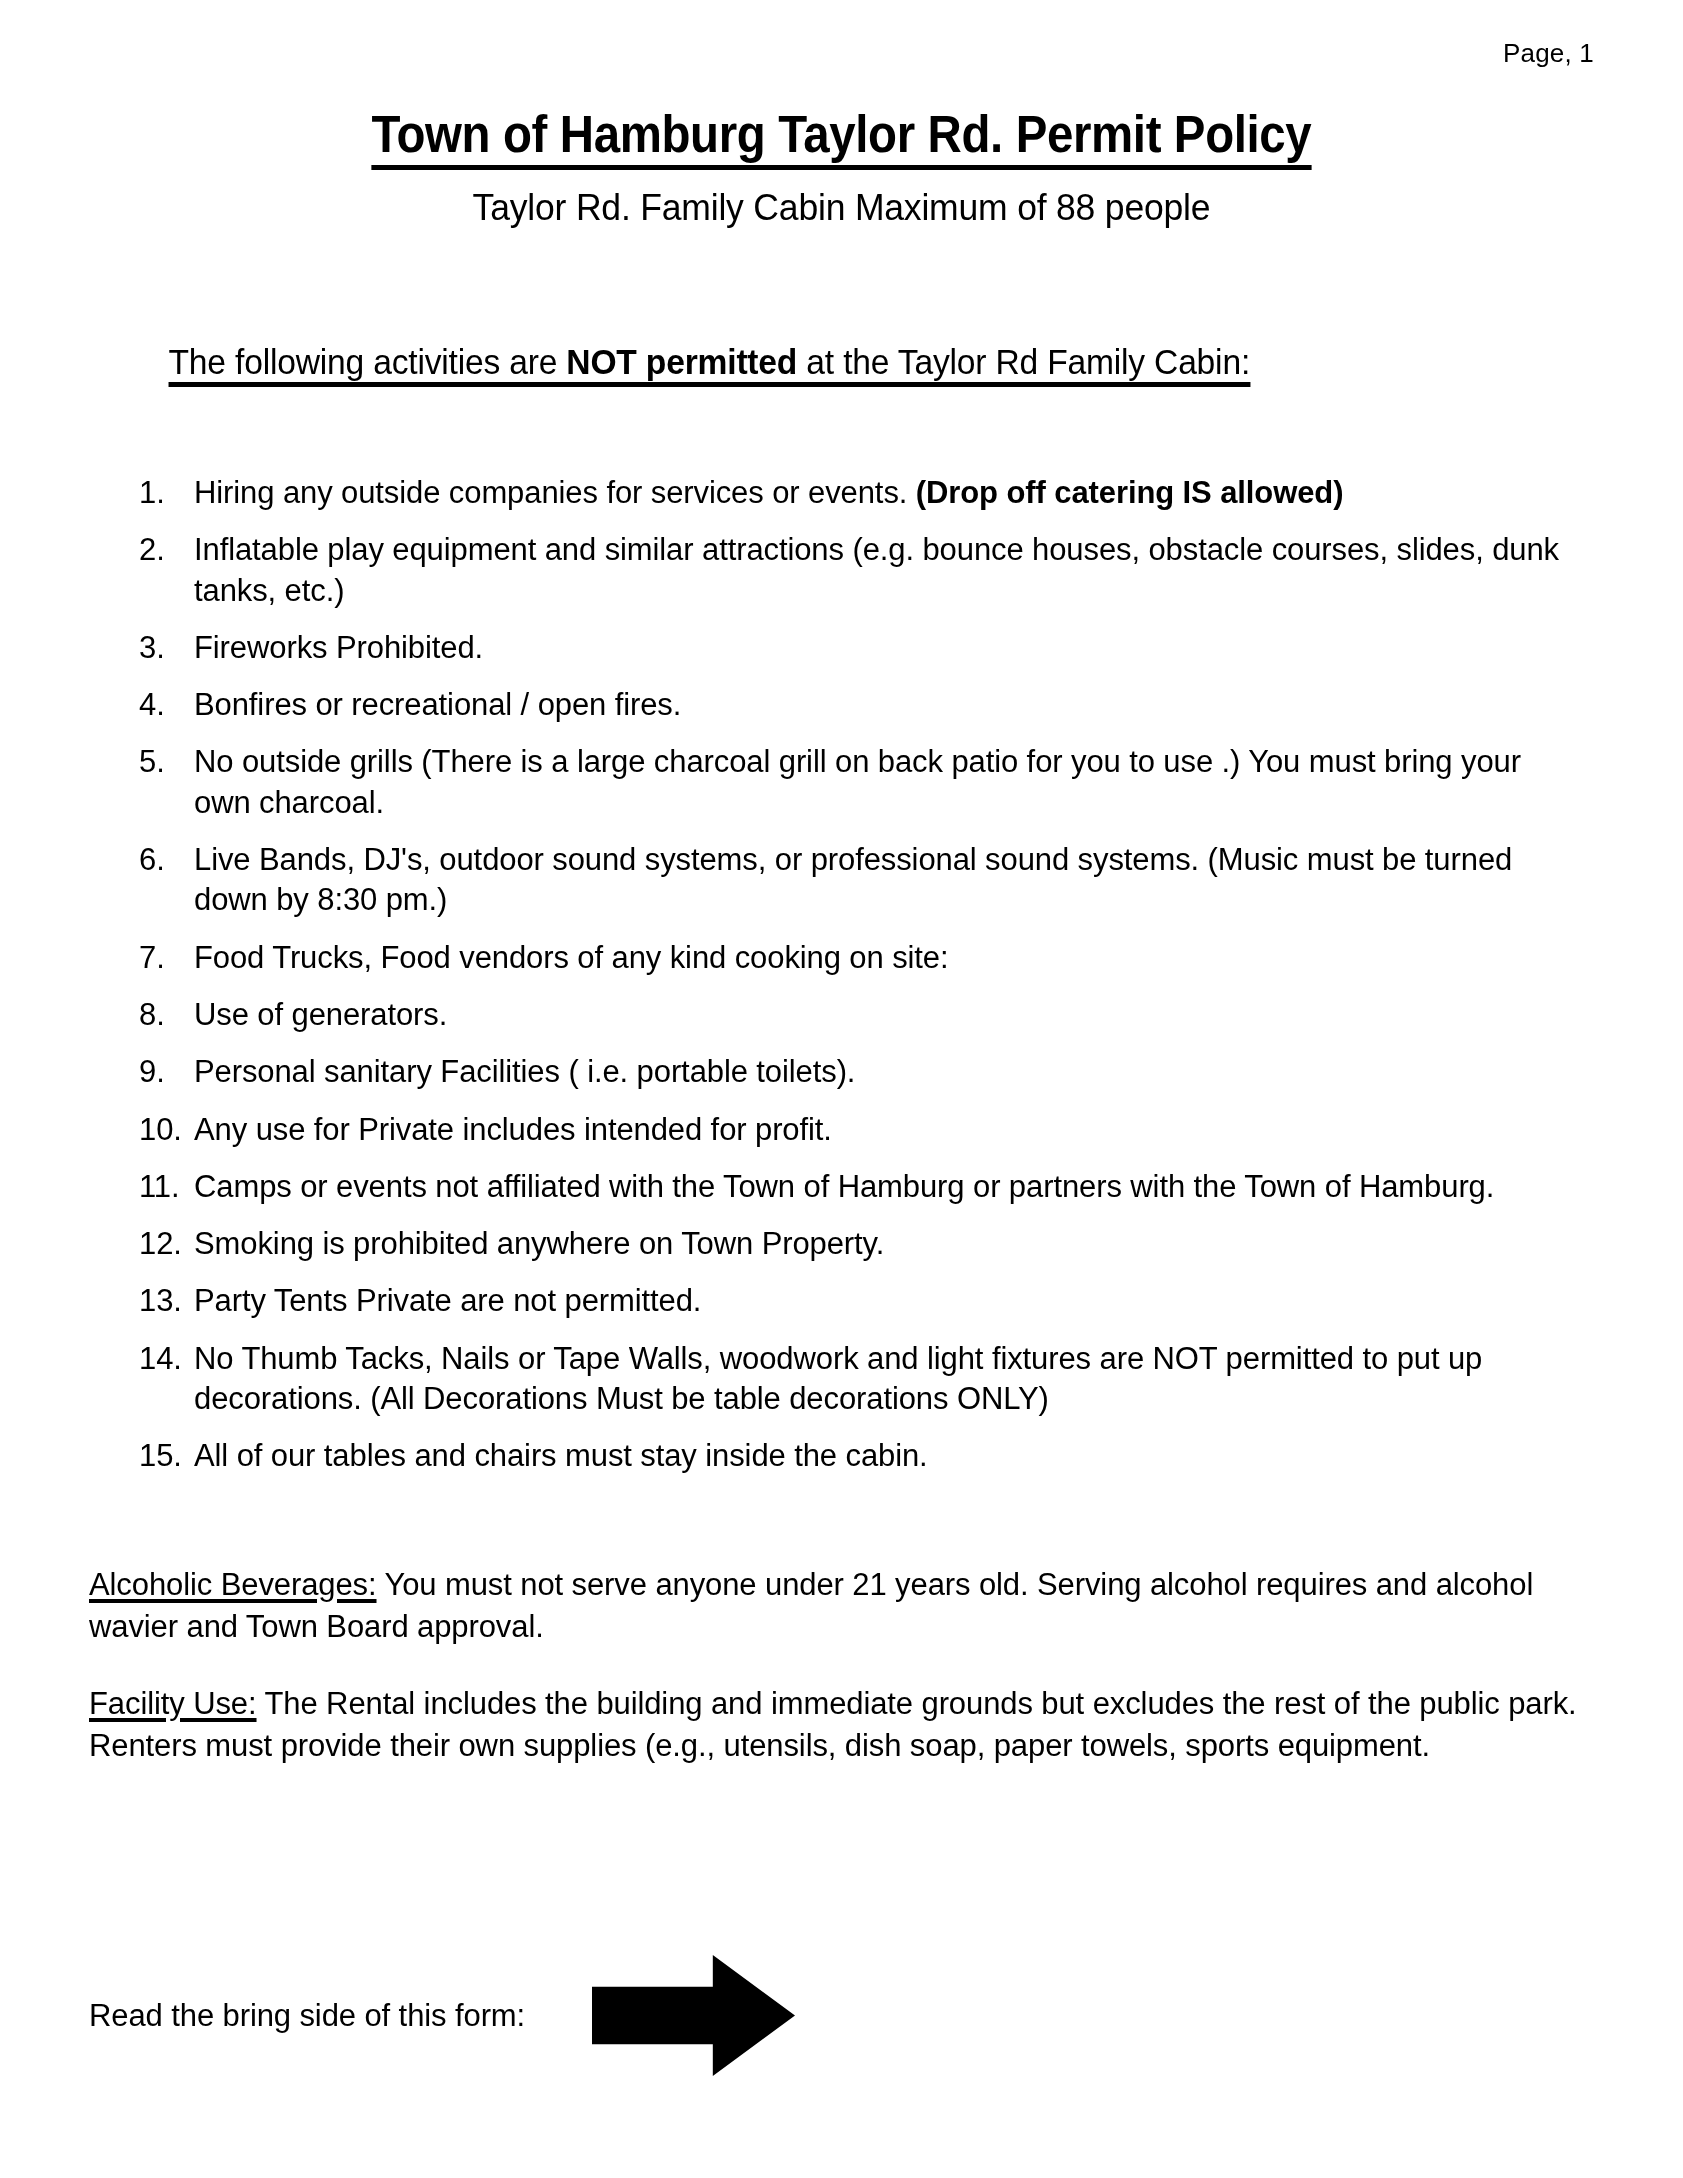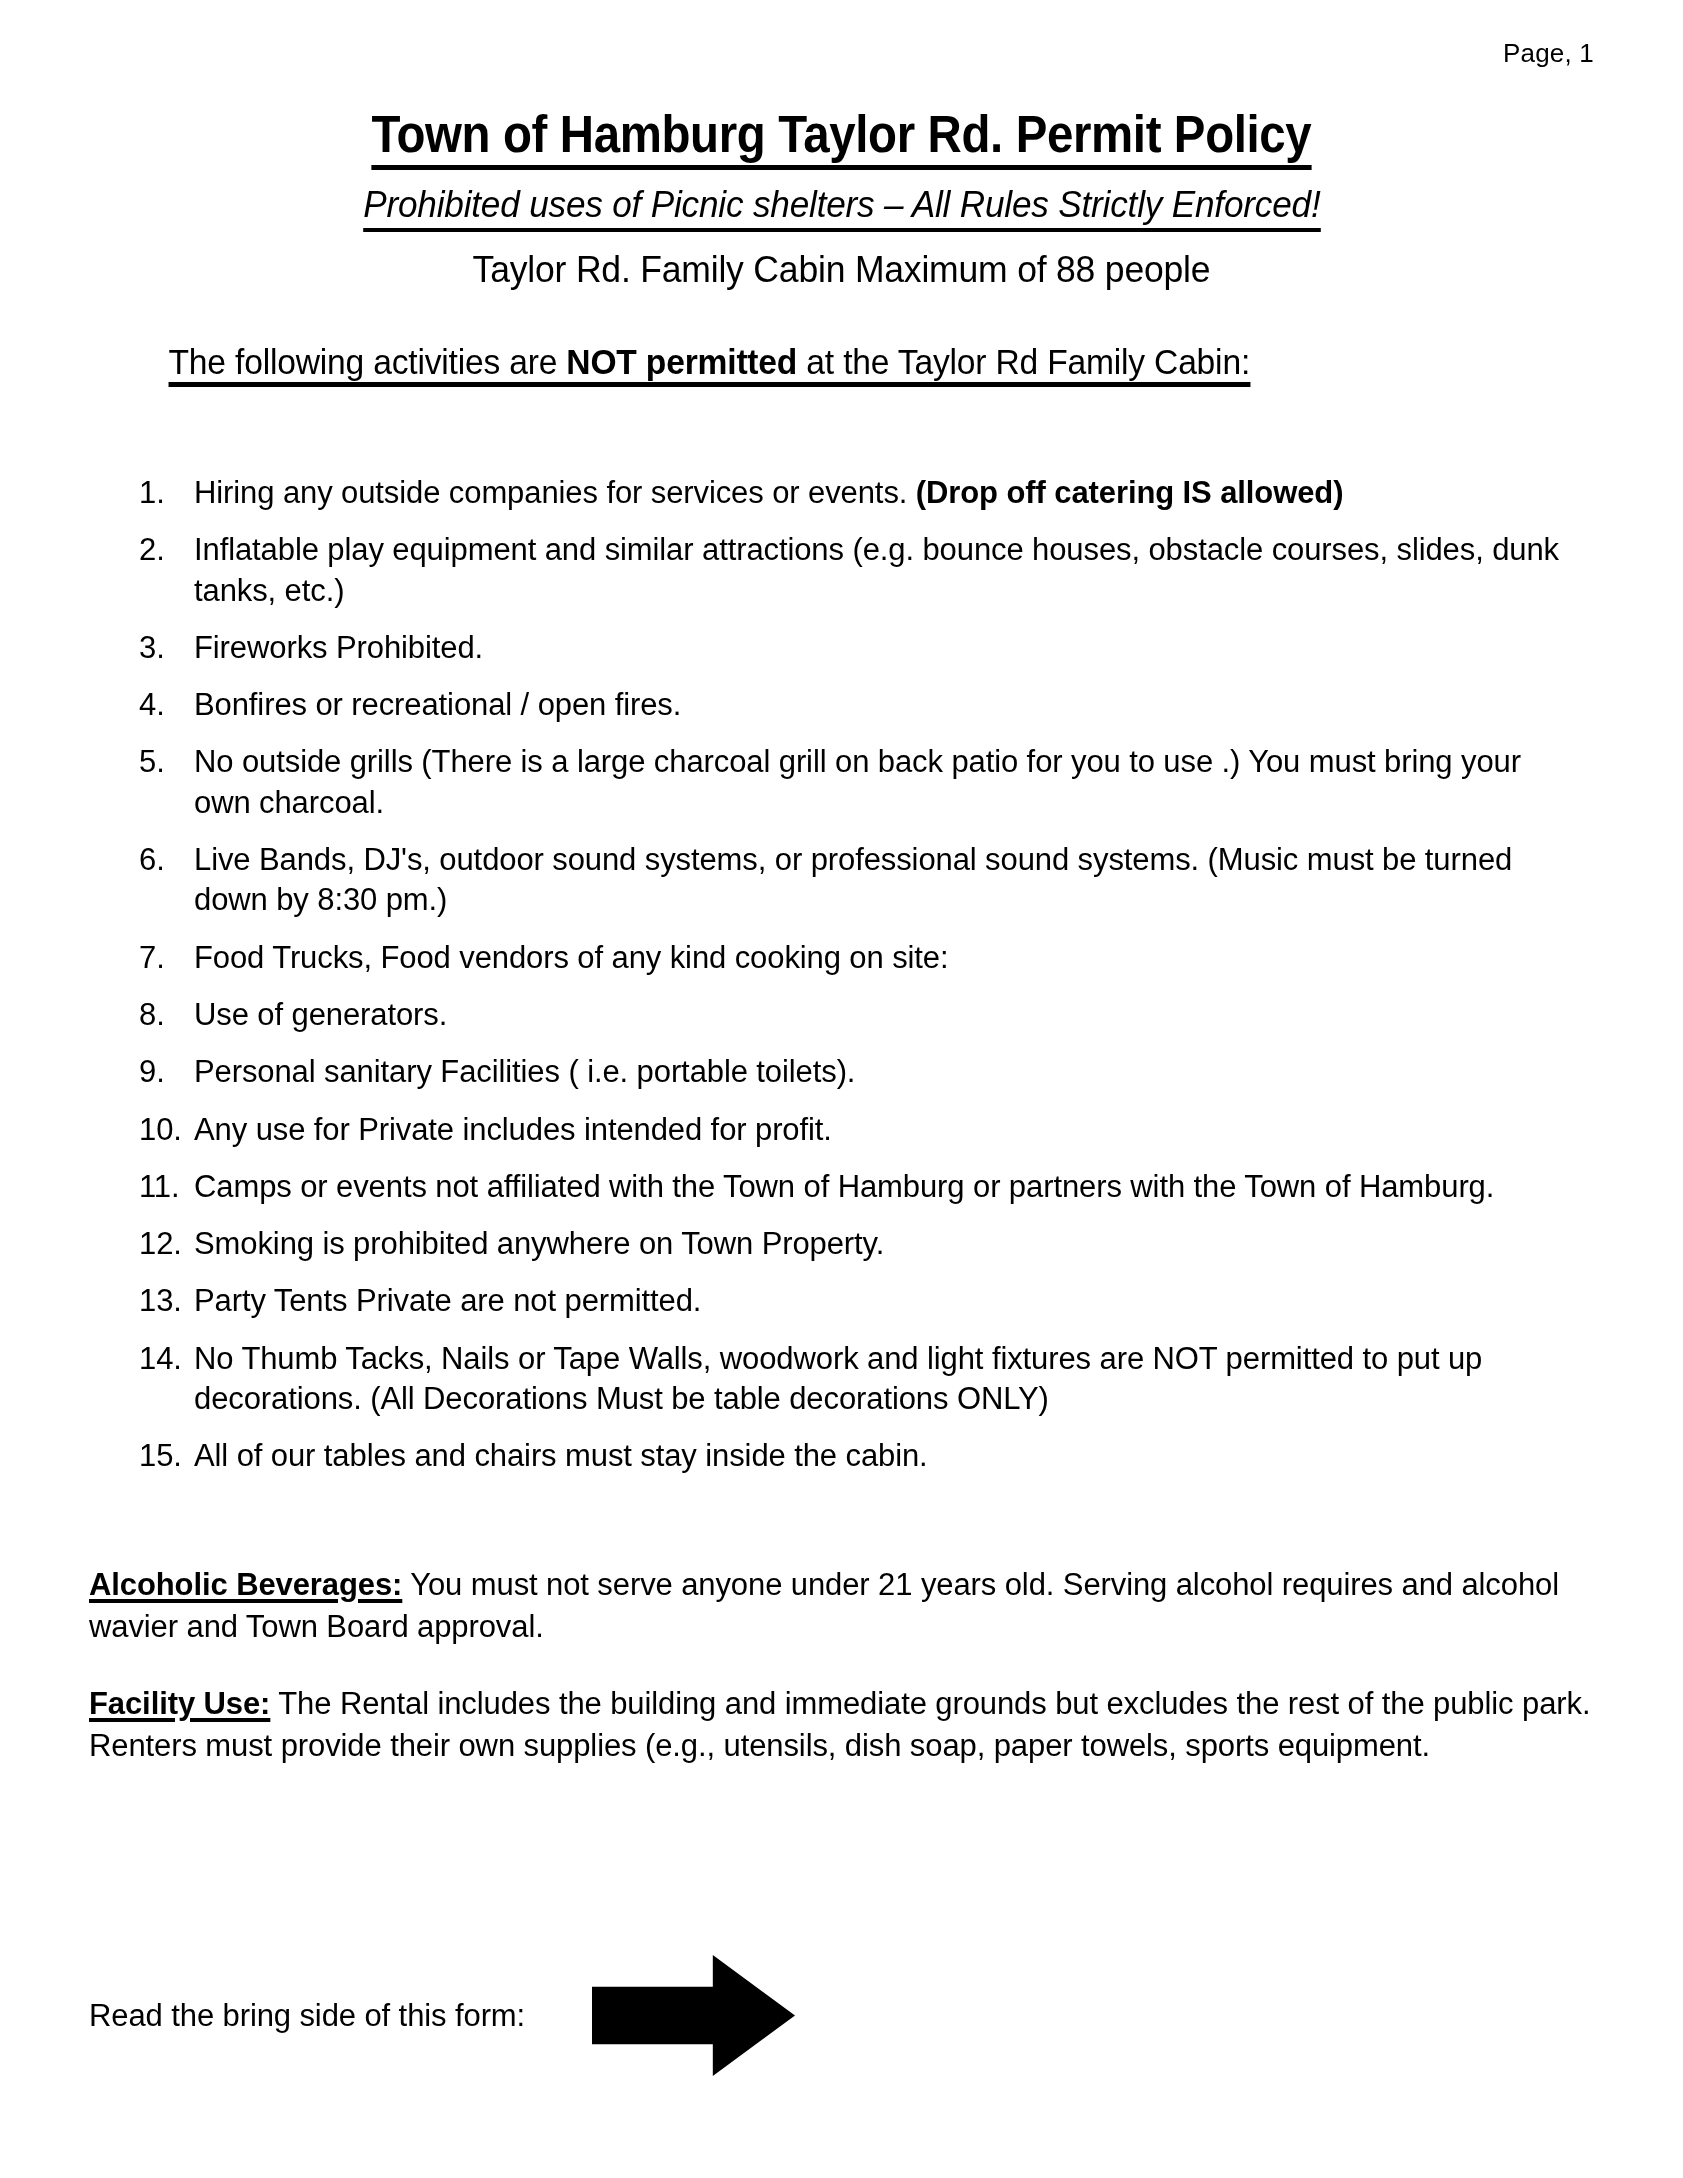--- a/index.html
+++ b/index.html
@@ -125,21 +125,21 @@
     position: absolute;
     left: 89px;
     width: 1505px;
     font-size: 31px;
     line-height: 1.34;
     letter-spacing: -0.1px;
   }
   #alcohol-block { top: 1564px; }
   #facility-block { top: 1683px; }
   .lbl {
-    font-weight: bold;
+    font-weight: normal;
     text-decoration: underline;
     text-underline-offset: 4px;
     text-decoration-thickness: 4px;
   }
 
   
   .footer {
     position: absolute;
     left: 89px;
     top: 1955px;
@@ -158,23 +158,20 @@
 </style>
 </head>
 <body>
 
 <div class="page">
 
   <div class="page-number">Page, 1</div>
 
   <div class="title-block">
     <div class="doc-title">Town of Hamburg Taylor Rd. Permit Policy</div>
-    <div>
-      <span class="doc-subtitle">Prohibited uses of Picnic shelters – All Rules Strictly Enforced!</span>
-    </div>
     <div class="doc-subtitle2">Taylor Rd. Family Cabin Maximum of 88 people</div>
   </div>
 
   <div class="section-heading">
     <span class="inner"><span>The following activities are </span><b>NOT permitted</b><span> at the Taylor Rd Family Cabin:</span></span>
   </div>
 
   <ol class="rules" id="rules-list" style="list-style: none; margin: 0px; padding: 0px;">
       <li class="rule-item">
         <span class="rule-num">1.</span>

